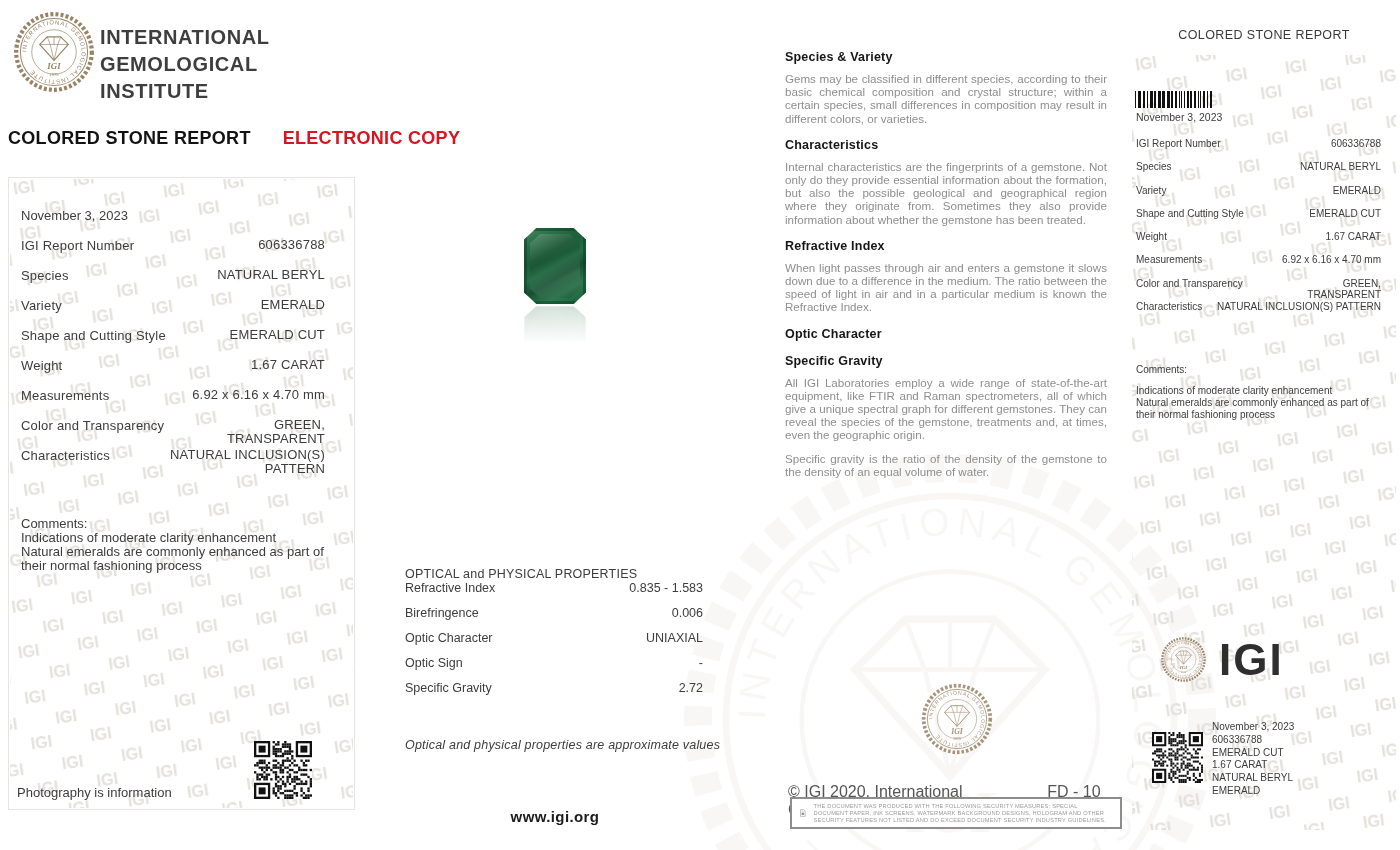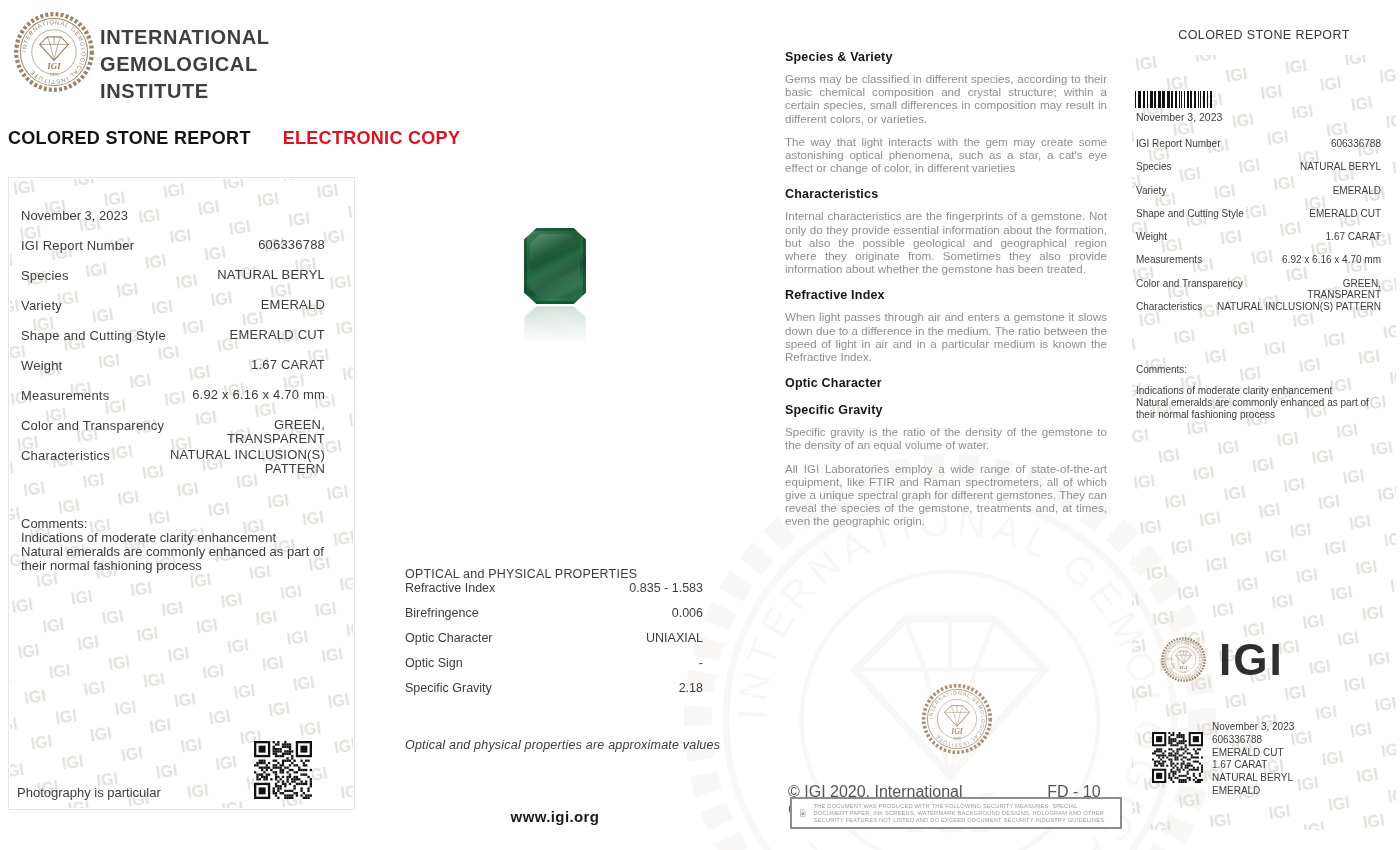--- a/index.html
+++ b/index.html
@@ -389,21 +389,21 @@
       <rect x="21" y="24" width="1" height="1" fill="#111"></rect>
       <rect x="22" y="24" width="1" height="1" fill="#111"></rect>
       <rect x="23" y="24" width="1" height="1" fill="#111"></rect>
       <rect x="0.5" y="0.5" width="6" height="6" fill="none" stroke="#111" stroke-width="1"></rect>
       <rect x="2" y="2" width="3" height="3" fill="#111"></rect>
       <rect x="18.5" y="0.5" width="6" height="6" fill="none" stroke="#111" stroke-width="1"></rect>
       <rect x="20" y="2" width="3" height="3" fill="#111"></rect>
       <rect x="0.5" y="18.5" width="6" height="6" fill="none" stroke="#111" stroke-width="1"></rect>
       <rect x="2" y="20" width="3" height="3" fill="#111"></rect>
     </svg>
-  <div id="photo-note" class="abs">Photography is particular</div>
+  <div id="photo-note" class="abs">Photography is information</div>
 </div>
 
 <div id="gem-wrap" class="abs">
   <div class="gem"></div>
   <div id="gem-refl">
       <div class="gem"></div>
     </div>
 </div>
 
 <div id="props" class="abs">
@@ -424,33 +424,32 @@
       <span>UNIAXIAL</span>
     </div>
 
     <div class="props-row">
       <span>Optic Sign</span>
       <span>-</span>
     </div>
 
     <div class="props-row">
       <span>Specific Gravity</span>
-      <span>2.18</span>
+      <span>2.72</span>
     </div>
 
 </div>
 <div id="props-note" class="abs">Optical and physical properties are approximate values</div>
 <a id="website" class="abs">www.igi.org</a>
 
 <div id="edu" class="abs">
 
     <section>
       <h3>Species &amp; Variety</h3>
       <p>Gems may be classified in different species, according to their basic chemical composition and crystal structure; within a certain species, small differences in composition may result in different colors, or varieties.</p>
-      <p>The way that light interacts with the gem may create some astonishing optical phenomena, such as a star, a cat's eye effect or change of color, in different varieties</p>
     </section>
 
 
     <section>
       <h3>Characteristics</h3>
       <p>Internal characteristics are the fingerprints of a gemstone. Not only do they provide essential information about the formation, but also the possible geological and geographical region where they originate from. Sometimes they also provide information about whether the gemstone has been treated.</p>
 
     </section>
 
     <section>
@@ -459,22 +458,22 @@
 
     </section>
 
     <section>
       <h3>Optic Character</h3>
 
     </section>
 
     <section>
       <h3>Specific Gravity</h3>
+      <p>All IGI Laboratories employ a wide range of state-of-the-art equipment, like FTIR and Raman spectrometers, all of which give a unique spectral graph for different gemstones. They can reveal the species of the gemstone, treatments and, at times, even the geographic origin.</p>
       <p>Specific gravity is the ratio of the density of the gemstone to the density of an equal volume of water.</p>
-      <p>All IGI Laboratories employ a wide range of state-of-the-art equipment, like FTIR and Raman spectrometers, all of which give a unique spectral graph for different gemstones. They can reveal the species of the gemstone, treatments and, at times, even the geographic origin.</p>
     </section>
 
 </div>
 <svg id="mid-seal" class="abs seal-use" viewBox="0 0 100 100">
     <use href="#seal"></use>
   </svg>
 <div id="copy-row" class="abs">
   <span>© IGI 2020, International Gemological Institute</span>
   <span>FD - 10 20</span>
 </div>

